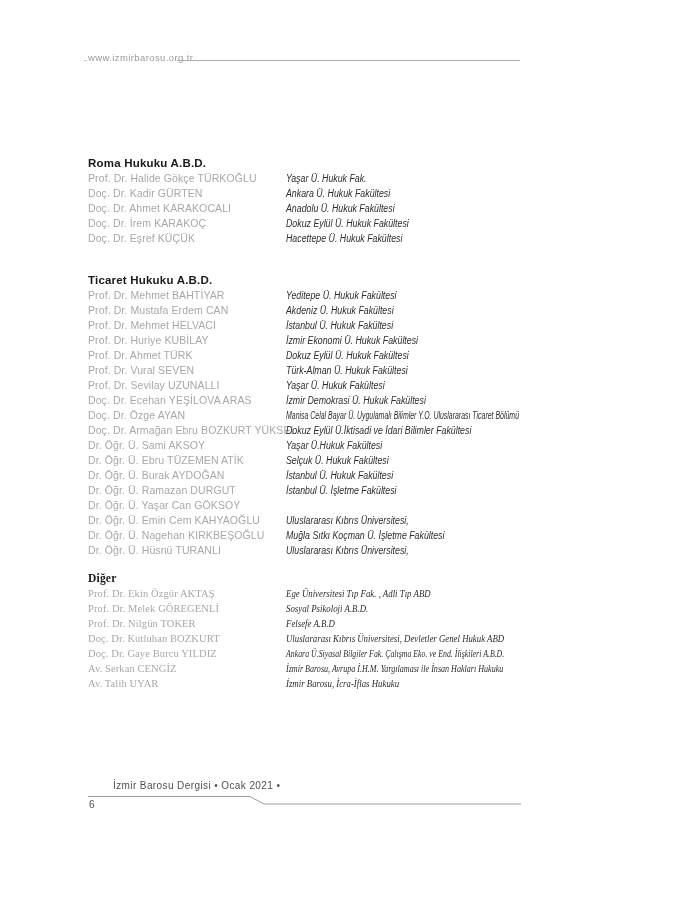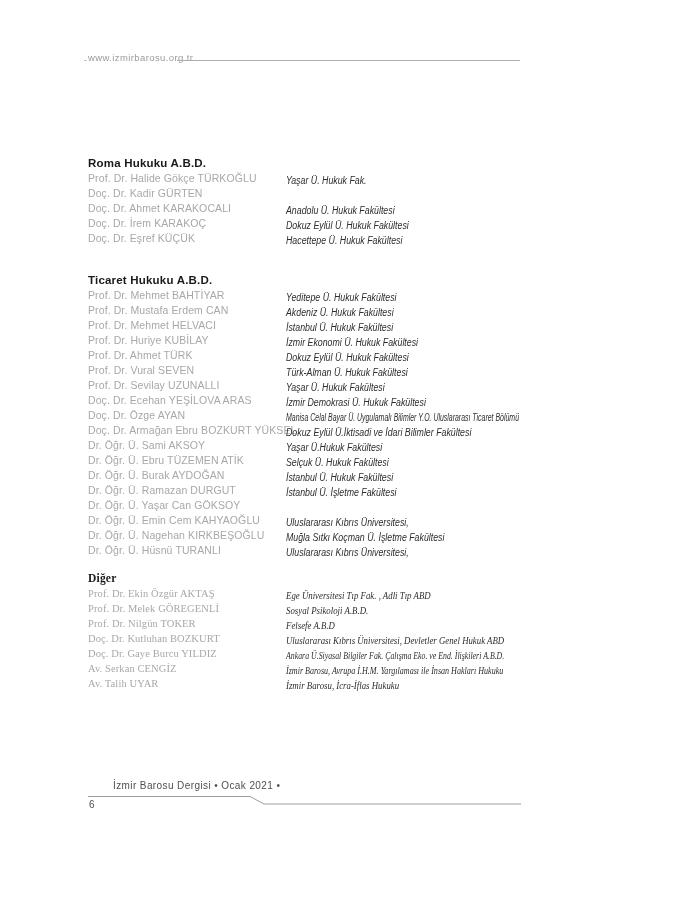--- a/index.html
+++ b/index.html
@@ -46,21 +46,21 @@
   .section:nth-of-type(2) { margin-top: 27px; }
   .section:nth-of-type(3) { margin-top: 13px; font-family: Liberation Serif, serif; }
   .sec-title {
     margin: 0; padding: 0;
     font-size: 11.5px;
     font-weight: bold;
     line-height: 15px;
     color: #1a1a1a;
     letter-spacing: 0.2px;
   }
-  .row { display: flex; line-height: 15px; height: 15px; }
+  .row { display: flex; line-height: 15px; height: 15px; align-items: flex-end; }
   .name {
     flex: none;
     width: 198px;
     font-size: 10.5px;
     color: #a8a8a8;
     letter-spacing: 0.1px;
     white-space: nowrap;
     overflow: visible;
   }
   .affcell { flex: 1; overflow: visible; }
@@ -108,20 +108,23 @@
     <div class="entries">
   <div class="row">
     <div class="name">Prof. Dr. Halide Gökçe TÜRKOĞLU</div>
     <div class="affcell">
       <span class="aff" style="transform: scaleX(0.88);">Yaşar Ü. Hukuk Fak.</span>
     </div>
   </div>
 
   <div class="row">
     <div class="name">Doç. Dr. Kadir GÜRTEN</div>
+    <div class="affcell">
+      <span class="aff" style="transform: scaleX(0.88);">Ankara Ü. Hukuk Fakültesi</span>
+    </div>
   </div>
 
   <div class="row">
     <div class="name">Doç. Dr. Ahmet KARAKOCALI</div>
     <div class="affcell">
       <span class="aff" style="transform: scaleX(0.88);">Anadolu Ü. Hukuk Fakültesi</span>
     </div>
   </div>
 
   <div class="row">

